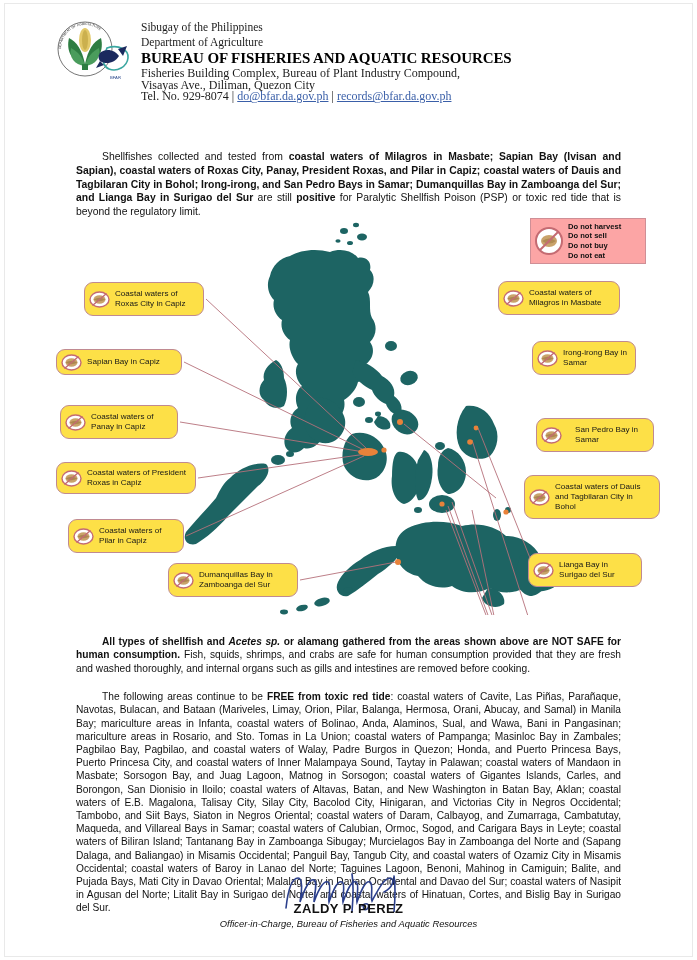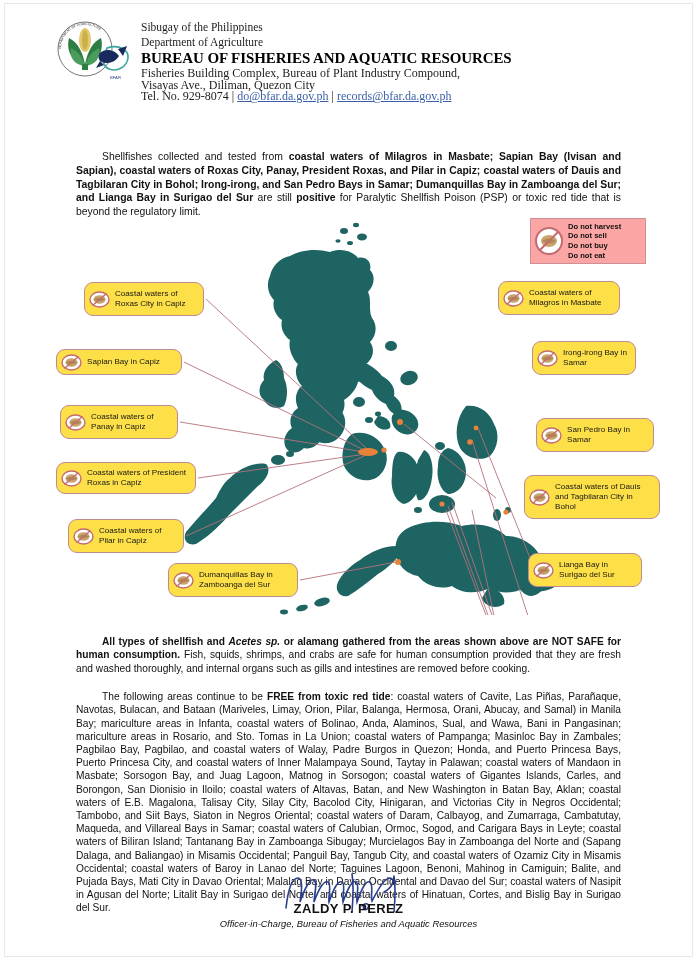--- a/index.html
+++ b/index.html
@@ -467,21 +467,21 @@
         </div>
         <div class="callout" style="left: 532px; top: 131px; width: 104px; height: 34px;">
           <span class="cicon"><svg width="21" height="17" viewBox="0 0 21 17">
               <ellipse cx="10.5" cy="8.5" rx="9.5" ry="7.5" fill="#fff" stroke="#c46b72" stroke-width="1.4"></ellipse>
               <ellipse cx="10.5" cy="8.5" rx="6" ry="4.2" fill="#c9a36b"></ellipse>
               <path d="M4.5 8.5 q6 -3.6 12 0 q-6 3.6 -12 0" fill="#ad8750"></path>
               <line x1="3.5" y1="14.5" x2="17.5" y2="2.5" stroke="#c46b72" stroke-width="1.4"></line>
             </svg></span>
           <span class="ctext">Irong-irong Bay in<br>Samar</span>
         </div>
-        <div class="callout" style="left: 536px; top: 208px; width: 118px; height: 34px;">
+        <div class="callout" style="left: 536px; top: 208px; width: 118px; height: 34px; gap: 8px;">
           <span class="cicon"><svg width="21" height="17" viewBox="0 0 21 17">
               <ellipse cx="10.5" cy="8.5" rx="9.5" ry="7.5" fill="#fff" stroke="#c46b72" stroke-width="1.4"></ellipse>
               <ellipse cx="10.5" cy="8.5" rx="6" ry="4.2" fill="#c9a36b"></ellipse>
               <path d="M4.5 8.5 q6 -3.6 12 0 q-6 3.6 -12 0" fill="#ad8750"></path>
               <line x1="3.5" y1="14.5" x2="17.5" y2="2.5" stroke="#c46b72" stroke-width="1.4"></line>
             </svg></span>
           <span class="ctext">San Pedro Bay in<br>Samar</span>
         </div>
         <div class="callout" style="left: 524px; top: 265px; width: 136px; height: 44px;">
           <span class="cicon"><svg width="21" height="17" viewBox="0 0 21 17">

